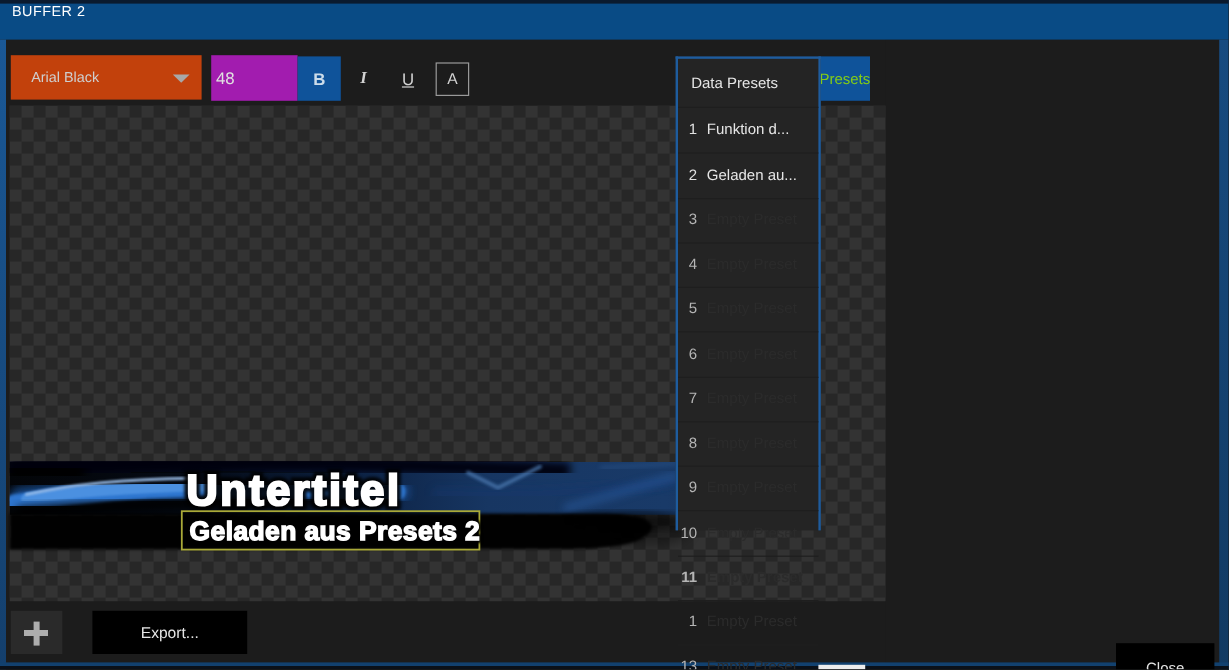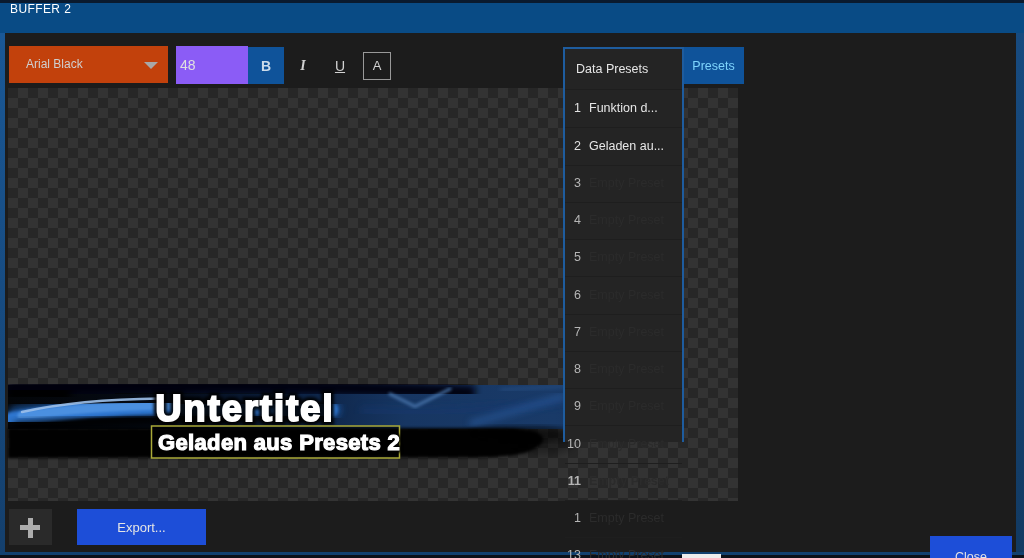--- a/index.html
+++ b/index.html
@@ -21,37 +21,37 @@
 
   
   #rightpanel{left:738px;top:33px;width:278px;height:519px;background:#1c1c1c;}
 
   
   #canvas{left:8px;top:88px;width:730px;height:413px;
     background:repeating-conic-gradient(#333333 0% 25%, #272727 25% 50%);
     background-size:20px 20px;}
 
   
-  .btn{background:#1d4ed8;color:#e4e4e4;display:flex;align-items:center;justify-content:center;font-size:13px;}
+  .btn{background:#000000;color:#e4e4e4;display:flex;align-items:center;justify-content:center;font-size:13px;}
   #fontcombo{left:9px;top:46px;width:159px;height:37px;background:#c2410c;}
   #fontcombo .lbl{position:absolute;left:17px;top:11px;font-size:12px;color:#cfcfcf;}
   #fontcombo .arrow{position:absolute;right:10px;top:16px;width:0;height:0;
      border-left:7px solid transparent;border-right:7px solid transparent;border-top:7px solid #a8a8a8;}
-  #sizebox{left:176px;top:46px;width:72px;height:38px;background:#8b5cf6;}
+  #sizebox{left:176px;top:46px;width:72px;height:38px;background:#a21caf;}
   #sizebox .lbl{position:absolute;left:4px;top:11px;font-size:14px;color:#e0e0e0;}
   .tbtn{top:47px;width:36px;height:37px;display:flex;align-items:center;justify-content:center;
         font-size:14px;color:#d2d2d2;}
   #bB{left:248px;background:#0f539a;color:#ccdcea;font-weight:bold;}
   #bI{left:285px;font-style:italic;font-weight:bold;font-family:"Liberation Serif",serif;}
   #bU{left:322px;text-decoration:underline;}
   #bA{left:359px;}
   #bA .inner{width:26px;height:26px;border:1px solid #999;display:flex;align-items:center;justify-content:center;font-size:13px;}
 
   
-  #tabPresets{left:683px;top:47px;width:61px;height:37px;background:#0f539a;color:#7dd3fc;
+  #tabPresets{left:683px;top:47px;width:42px;height:37px;background:#0f539a;color:#84cc16;
       display:flex;align-items:center;justify-content:center;font-size:12.5px;}
 
   
   #plusbtn{left:9px;top:509px;width:43px;height:36px;background:#2a2a2a;}
   #plusbtn .h{position:absolute;left:11px;top:16px;width:20px;height:5px;background:#adadad;}
   #plusbtn .v{position:absolute;left:18.5px;top:8.5px;width:5px;height:20px;background:#adadad;}
   #exportbtn{left:77px;top:509px;width:129px;height:36px;}
   #closebtn{left:930px;top:536px;width:82px;height:41px;font-size:12.5px;}
 
   

